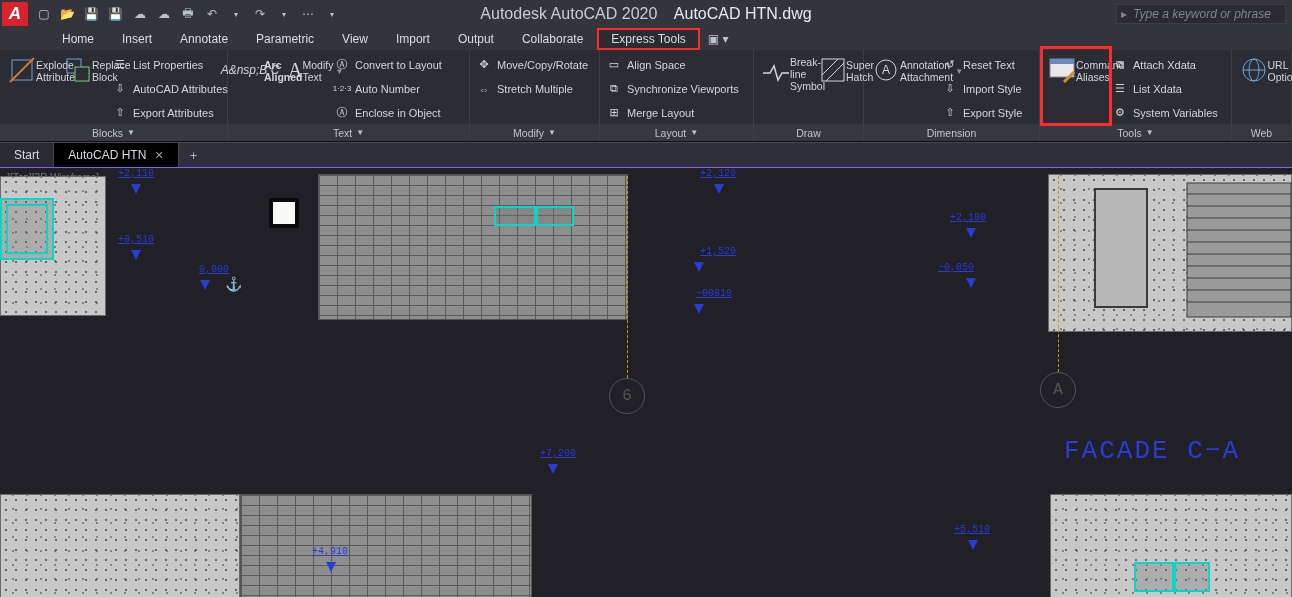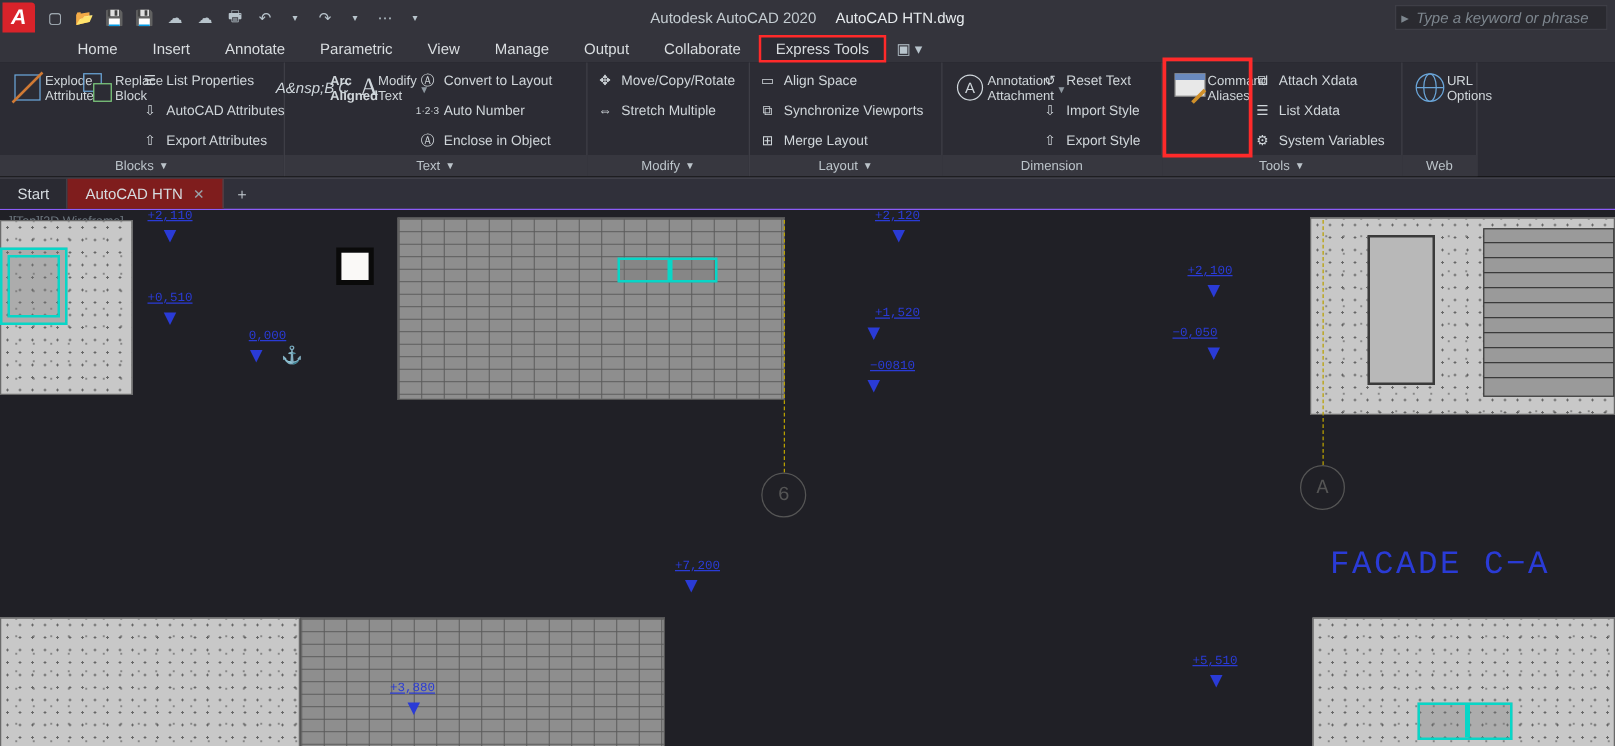--- a/index.html
+++ b/index.html
@@ -27,21 +27,21 @@
     font-style: italic;
   }
   .qat-icons { display: flex; gap: 8px; align-items: center; }
   .qat-icons span {
     width: 16px; height: 16px; display: inline-flex; align-items: center; justify-content: center;
     color: #b8c4cc;
   }
   .title-area {
     position: absolute; left: 0; right: 0; top: 0;
     text-align: center; line-height: 28px; pointer-events: none;
-    color: #cfd6db; font-size: 12px;
+    color: #cfd6db; font-size: 16px;
   }
   .title-area .prod { color: #c5cdd2; }
   .title-area .file { color: #e6eaed; margin-left: 12px; }
   .search-box {
     margin-left: auto;
     display: flex; align-items: center; gap: 6px;
     color: #7d868e; font-style: italic;
     background: #2a2a30; height: 20px; padding: 0 6px 0 4px;
     border: 1px solid #3e3e46; min-width: 170px;
   }
@@ -116,21 +116,21 @@
     height: 26px; background: #30303a;
     border-top: 1px solid #46464f;
     border-bottom: 1px solid #8b5cf6;
     display: flex; align-items: stretch; font-size: 12px;
   }
   .doctab {
     padding: 0 14px; display:flex; align-items:center; gap: 8px;
     border-right: 1px solid #46464f;
     color: #d6dce0; background: #2a2a32;
   }
-  .doctab.active { background: #7f1d1d; }
+  .doctab.active { background: #000000; }
   .doctab .x { font-size: 11px; color:#9aa3aa; }
   .addtab { width: 30px; display:flex; align-items:center; justify-content:center; color:#c4ccd2; }
 
   
   .canvas {
     position: relative;
     width: 1292px; height: 429px;
     background: #202026;
     overflow: hidden;
   }
@@ -228,21 +228,21 @@
     <span>Type a keyword or phrase</span>
   </div>
 </div>
 
 <div class="menubar">
   <div class="mi">Home</div>
   <div class="mi">Insert</div>
   <div class="mi">Annotate</div>
   <div class="mi">Parametric</div>
   <div class="mi">View</div>
-  <div class="mi">Manage</div>
+  <div class="mi">Import</div>
   <div class="mi">Output</div>
   <div class="mi">Collaborate</div>
   <div class="mi active">Express Tools</div>
   <div class="overflow">▣ ▾</div>
 </div>
 
 <div class="ribbon">
 
   <div class="panel" style="width:228px;">
     <div class="panel-body">
@@ -356,20 +356,47 @@
             <span>Merge Layout</span>
           </div>
       </div>
     </div>
     <div class="panel-title">
         <span>Layout</span>
         <span class="dd">▼</span>
       </div>
   </div>
 
+  <div class="panel" style="width:110px;">
+    <div class="panel-body">
+      <div class="bigbtn" style="width:52px;">
+        <div class="ico">
+            <svg width="28" height="18">
+              <polyline points="1,9 8,9 12,2 16,16 20,9 27,9" fill="none" stroke="#cfd6db" stroke-width="1.5"></polyline>
+            </svg>
+          </div>
+        <span style="white-space:pre-line;">Break-line
+Symbol</span>
+      </div>
+      <div class="bigbtn" style="width:40px;">
+        <div class="ico">
+            <svg width="26" height="26">
+              <rect x="2" y="2" width="22" height="22" fill="none" stroke="#cfd6db"></rect>
+              <line x1="2" y1="18" x2="18" y2="2" stroke="#cfd6db"></line>
+              <line x1="6" y1="24" x2="24" y2="6" stroke="#cfd6db"></line>
+            </svg>
+          </div>
+        <span style="white-space:pre-line;">Super
+Hatch</span>
+      </div>
+    </div>
+    <div class="panel-title">
+        <span>Draw</span>
+      </div>
+  </div>
 
   <div class="panel" style="width:176px;">
     <div class="panel-body">
       <div class="bigbtn" style="width:66px;">
         <div class="ico">
             <svg width="28" height="28">
               <circle cx="14" cy="14" r="10" fill="none" stroke="#cfd6db"></circle>
               <text x="14" y="18" text-anchor="middle" fill="#cfd6db" font-size="12" font-family="serif">A</text>
             </svg>
           </div>
@@ -513,21 +540,21 @@
   <div style="position:absolute; left:225px; top:108px; font-size:14px; color:#1a1a1a;">⚓</div>
 
   <div class="dimtext" style="left:700px; top:0;">+2,120</div>
   <div class="dimtext" style="left:700px; top:78px;">+1,520</div>
   <div class="dimtext" style="left:696px; top:120px;">−00810</div>
 
   <div class="dimtext" style="left:950px; top:44px;">+2,100</div>
   <div class="dimtext" style="left:938px; top:94px;">−0,050</div>
 
   <div class="dimtext" style="left:540px; top:280px;">+7,200</div>
-  <div class="dimtext" style="left:312px; top:378px;">+3,880</div>
+  <div class="dimtext" style="left:312px; top:378px;">+4,910</div>
   <div class="dimtext" style="left:954px; top:356px;">+5,510</div>
 
   <div class="dimarrow" style="left:131px; top:16px;"></div>
   <div class="dimarrow" style="left:131px; top:82px;"></div>
   <div class="dimarrow" style="left:200px; top:112px;"></div>
   <div class="dimarrow" style="left:714px; top:16px;"></div>
   <div class="dimarrow" style="left:694px; top:94px;"></div>
   <div class="dimarrow" style="left:694px; top:136px;"></div>
   <div class="dimarrow" style="left:966px; top:60px;"></div>
   <div class="dimarrow" style="left:966px; top:110px;"></div>

